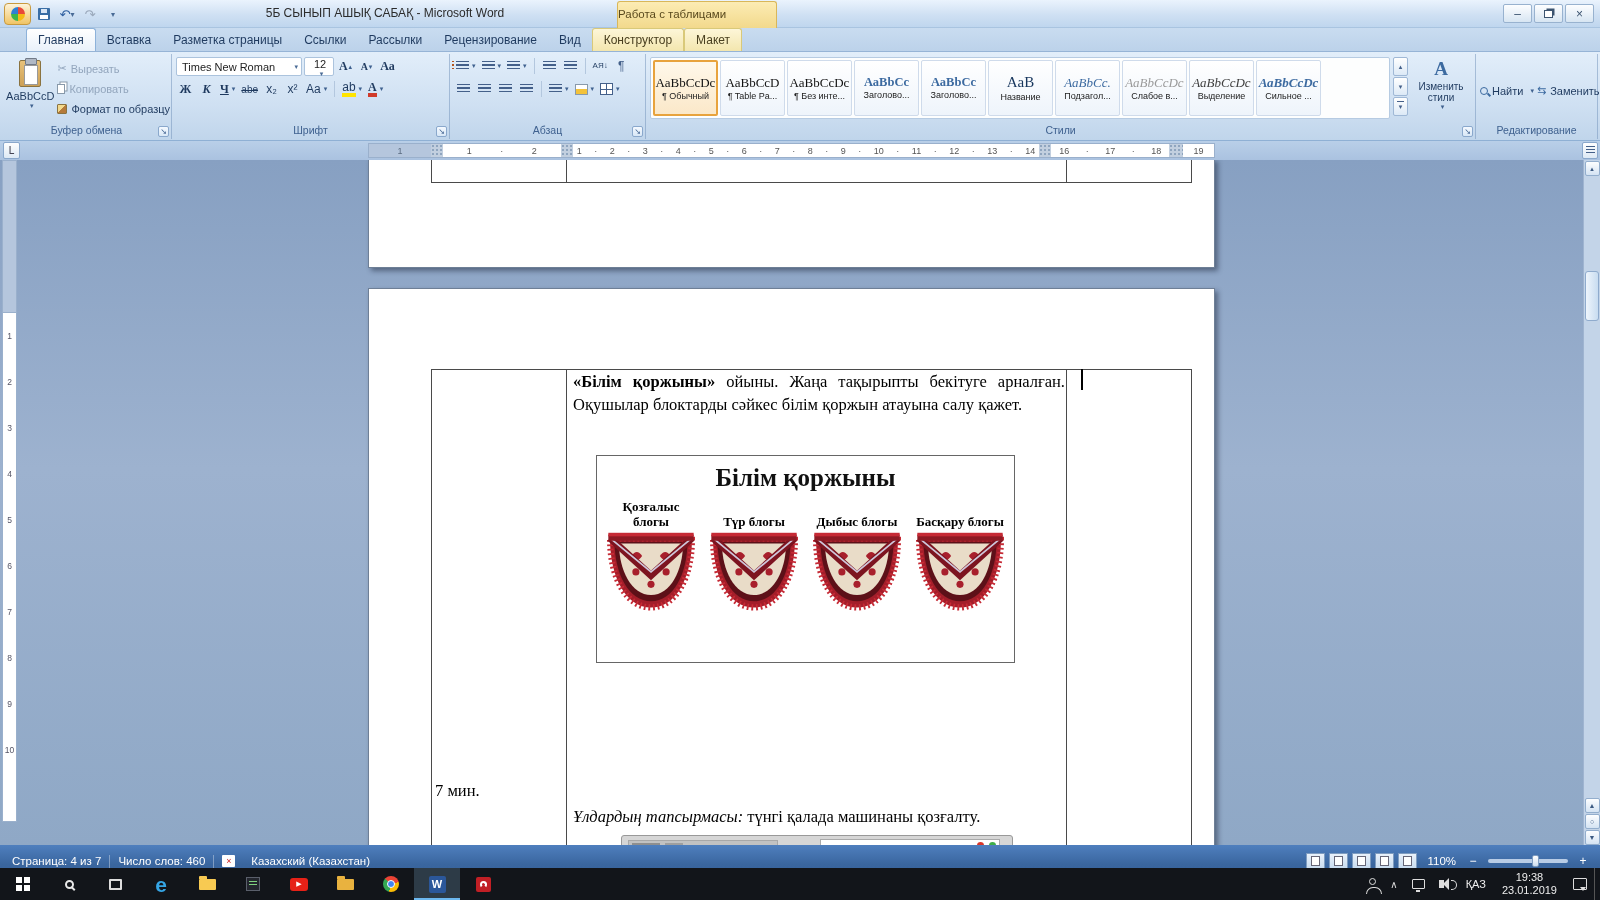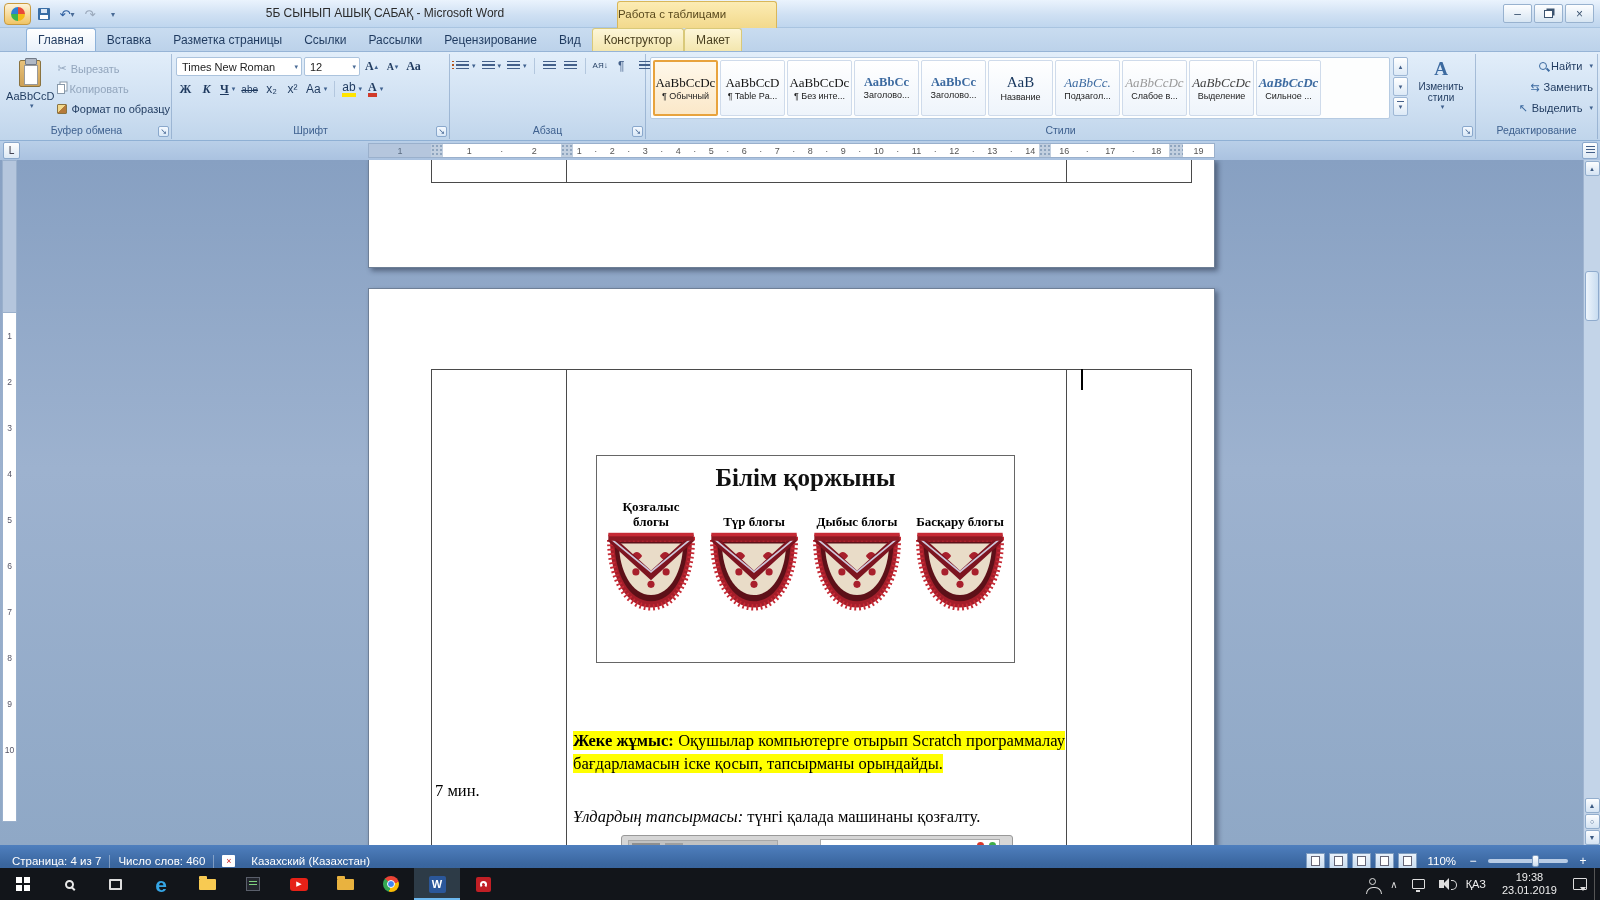--- a/index.html
+++ b/index.html
@@ -69,36 +69,36 @@
   .ic-copy{width:8px;height:10px;background:#fff;border:1px solid #8899aa;box-shadow:2.5px -2.5px 0 -1px #fff,2.5px -2.5px #8899aa;}
   .ic-brush{width:10px;height:10px;background:linear-gradient(135deg,#f3d98c 45%,#b57a3a 45%);border:1px solid #8a7340;border-radius:1px;}
 
   
   .g-font{width:278px;}
   .g-font .gbody{flex-direction:column;gap:4px;align-items:flex-start;}
   .frow{display:flex;align-items:center;gap:2px;}
   .combo{height:19px;background:#fff;border:1px solid #abc3dd;border-radius:2px;display:flex;align-items:center;
     justify-content:space-between;font-size:11px;padding:0 3px 0 5px;color:#222;}
   .fname{width:126px;}
-  .fsize{width:56px;}
+  .fsize{width:30px;flex-direction:column;}
   .ddg{font-size:7px;color:#4a6b96;margin-left:3px;}
   .tbtn{min-width:19px;height:18px;display:flex;align-items:center;justify-content:center;
     font-size:12px;color:#1f3a5f;border-radius:2px;padding:0 2px;}
   .serifb{font-family:"Liberation Serif","DejaVu Serif",serif;font-weight:bold;}
   .it{font-style:italic;}
   .un{text-decoration:underline;}
   .st{text-decoration:line-through;font-size:10px;}
   .hlbar{border-bottom:4px solid #ffe400;line-height:1;}
   .clbar{border-bottom:4px solid #d03a2a;line-height:1;}
   .tinyup{font-size:7px;margin-left:1px;color:#3f618f;}
   .vsep{width:1px;height:16px;background:#b3c7de;margin:0 3px;}
 
   
   .g-par{width:196px;}
-  .g-par .gbody{gap:5px;align-items:flex-start;}
+  .g-par .gbody{flex-direction:column;gap:5px;align-items:flex-start;}
   .li{display:inline-block;width:13px;height:10px;
     background:repeating-linear-gradient(to bottom,#44608a 0 1.4px,transparent 1.4px 3.4px);}
   .li.dots{position:relative;}
   .li.dots::before{content:"";position:absolute;left:-4px;top:0;width:2px;height:100%;
     background:repeating-linear-gradient(to bottom,#b3541e 0 1.4px,transparent 1.4px 3.4px);}
   .shadeic{width:13px;height:11px;background:linear-gradient(#fff 45%,#f3c23a 45%);border:1px solid #8899aa;}
   .bordic{width:13px;height:12px;border:1px solid #44608a;
     background:linear-gradient(#44608a,#44608a) center/100% 1px no-repeat,
                linear-gradient(#44608a,#44608a) center/1px 100% no-repeat,#fff;}
   .sortic{font-size:8px;color:#1f3a5f;line-height:1;}
@@ -125,21 +125,21 @@
   .gsbtn{width:15px;height:19px;border:1px solid #9fb8d6;background:linear-gradient(#fff,#dce9f6);
     font-size:7px;color:#44608a;display:flex;align-items:center;justify-content:center;border-radius:2px;}
   .gsbtn.more{position:relative;}
   .gsbtn.more::before{content:"";position:absolute;top:3px;left:3px;right:3px;height:1px;background:#44608a;}
   .chst{width:60px;display:flex;flex-direction:column;align-items:center;padding-top:2px;}
   .chico{font-family:"Liberation Serif","DejaVu Serif",serif;font-size:19px;font-weight:bold;color:#3c6aa0;line-height:1;}
   .chlbl{font-size:10px;color:#1f3a5f;text-align:center;line-height:11px;margin-top:3px;}
 
   
   .g-edit{width:122px;}
-  .g-edit .gbody{flex-direction:column;gap:3px;align-items:flex-end;}
+  .g-edit .gbody{flex-direction:row;gap:3px;align-items:center;}
   .erow{display:flex;align-items:center;gap:4px;font-size:11px;color:#1f3a5f;height:18px;white-space:nowrap;}
   .ic-find{width:8px;height:8px;border:1.5px solid #3c6aa0;border-radius:50%;position:relative;}
   .ic-find::after{content:"";position:absolute;width:1.5px;height:4px;background:#3c6aa0;transform:rotate(-45deg);right:-2px;bottom:-3px;}
   .ic-swap{color:#3c6aa0;font-size:11px;}
   .ic-select{color:#3c6aa0;font-size:11px;}
 
   
   .rulerrow{position:absolute;left:0;top:141px;width:100%;height:19px;background:linear-gradient(#b9cfe8,#aac2e0);}
   .tabsel{position:absolute;left:3px;top:1px;width:17px;height:17px;background:linear-gradient(#fefefe,#dde9f5);
     border:1px solid #8aa8cc;border-radius:2px;font-size:10px;color:#445;display:flex;align-items:center;justify-content:center;}
@@ -598,20 +598,21 @@
 
     <div class="page page2">
       <div class="tl" style="left:62px;top:80px;width:761px;height:1px;"></div>
       <div class="tl" style="left:62px;top:80px;width:1px;height:479px;"></div>
       <div class="tl" style="left:197px;top:80px;width:1px;height:479px;"></div>
       <div class="tl" style="left:697px;top:80px;width:1px;height:479px;"></div>
       <div class="tl" style="left:822px;top:80px;width:1px;height:479px;"></div>
 
       <div class="caret-line"></div>
 
+      <div class="p1"><b>«Білім қоржыны»</b><span> ойыны. Жаңа тақырыпты бекітуге арналған. Оқушылар блоктарды сәйкес білім қоржын атауына салу қажет.</span></div>
 
       <div class="figure">
         <div class="figtitle">Білім қоржыны</div>
         <div class="pouchrow">
 
             <div class="pouch">
               <div class="pouchlbl">Қозғалыс блогы</div>
               <svg class="pouchimg" viewBox="0 0 100 90">
                 <path d="M4 10 C4 52 22 86 50 86 C78 86 96 52 96 10 Z" fill="#a41e2a"></path>
                 <path d="M4 10 C4 52 22 86 50 86 C78 86 96 52 96 10 Z" fill="none" stroke="#c62a35" stroke-width="7" stroke-dasharray="2 3"></path>
@@ -689,21 +690,20 @@
                 </g>
                 <path d="M4 8 L50 50 L96 8" fill="none" stroke="#7d1420" stroke-width="8"></path>
                 <path d="M4 8 L50 46 L96 8" fill="none" stroke="#cfc6da" stroke-width="2"></path>
                 <rect x="2" y="4" width="96" height="7" fill="#8d1a24"></rect>
                 <rect x="2" y="2" width="96" height="4" fill="#c62a35"></rect>
               </svg>
             </div>
           </div>
       </div>
 
-      <div class="p2"><span class="hl"><b>Жеке жұмыс:</b><span> Оқушылар компьютерге отырып Scratch программалау бағдарламасын іске қосып, тапсырманы орындайды.</span></span></div>
 
       <div class="timecell">7 мин.</div>
 
       <div class="p3"><i>Ұлдардың тапсырмасы:</i><span> түнгі қалада машинаны қозғалту.</span></div>
 
       <div class="shot">
         <div class="sbar"></div>
         <div class="stage"></div>
         <div class="dotr"></div>
         <div class="dotg"></div>

